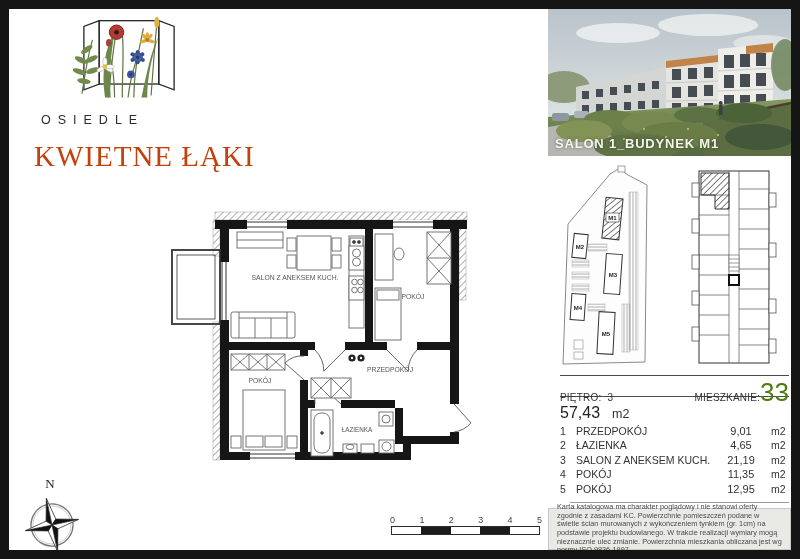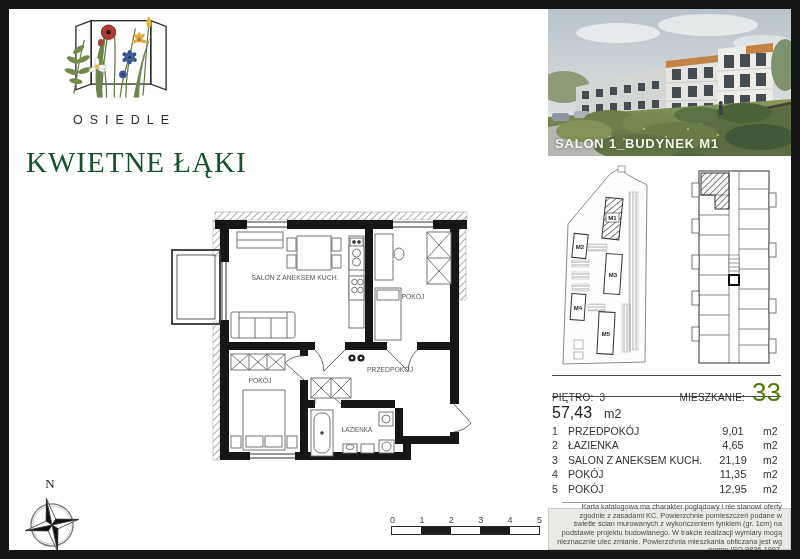--- a/index.html
+++ b/index.html
@@ -2,72 +2,72 @@
 <html><head>
 <meta charset="utf-8">
 <style>
   html,body{margin:0;padding:0;background:#ffffff;}
   .card{
     position:relative;width:800px;height:559px;box-sizing:border-box;
     border:9px solid #151515;background:#ffffff;overflow:hidden;
     font-family:"Liberation Sans",sans-serif;color:#333;
   }
   
-  .logo{position:absolute;left:17px;top:4px;width:190px;text-align:center;}
+  .logo{position:absolute;left:25px;top:4px;width:190px;}
   .logo svg{display:block;margin:0 auto;}
   .brand-sub{font-size:12.5px;letter-spacing:7px;color:#2b2b2b;margin-top:4px;padding-left:7px;}
-  .brand-name{font-family:"Liberation Serif",serif;font-size:29px;letter-spacing:1px;color:#14532d;margin-top:19px;white-space:nowrap;}
+  .brand-name{font-family:"Liberation Serif",serif;font-size:29px;letter-spacing:1px;color:#c2410c;margin-top:13px;white-space:nowrap;}
   
   .floorplan{position:absolute;left:156px;top:183px;}
   
   .compass{position:absolute;left:8px;top:466px;}
   .scalebar{position:absolute;left:381px;top:506px;width:152px;}
   .scalebar .ticks{display:flex;justify-content:space-between;font-size:9px;color:#444;height:11px;}
   .scalebar .bar{width:147px;height:7px;border:1px solid #2c2c2c;display:flex;margin-left:1px;}
   .scalebar .bar div{flex:1;}
   .seg-w{background:#ffffff;} .seg-b{background:#1c1c1c;}
   
   .panel{position:absolute;left:539px;top:0;width:243px;height:541px;}
   .photo{position:absolute;left:0;top:0;width:243px;height:147px;overflow:hidden;}
   .photo svg{display:block;}
   .photo .caption{
     position:absolute;left:7px;bottom:5px;font-size:13px;font-weight:bold;
     color:#f4f4ec;letter-spacing:0.8px;text-shadow:0 0 3px rgba(40,50,30,.55);white-space:nowrap;
   }
   .siteplan{position:absolute;left:0;top:153px;}
   .bldgplan{position:absolute;left:133px;top:150px;}
   
-  .details{position:absolute;left:4px;top:366px;width:229px;color:#333;}
+  .details{position:absolute;left:12px;top:366px;width:229px;color:#333;}
   .rule{border-top:1px solid #4a4a4a;}
   .rule-thin{border-top:1px solid #9a9a9a;margin-left:10px;}
   .row-head{display:flex;justify-content:space-between;align-items:baseline;height:20px;padding-top:3px;box-sizing:border-box;}
   .row-head .lft{font-size:10px;letter-spacing:.2px;}
   .row-head .lft b{font-weight:400;margin-left:6px;}
-  .row-head .rgt{display:flex;align-items:baseline;gap:7px;}
+  .row-head .rgt{display:flex;align-items:baseline;}
   .row-head .rgt .lab{font-size:10px;letter-spacing:.2px;}
   .row-head .rgt .big{font-size:26px;color:#4d7c0f;line-height:1;}
   .row-area{display:flex;justify-content:space-between;align-items:baseline;padding-top:7px;height:24px;box-sizing:border-box;}
   .row-area .lab{font-size:10.5px;letter-spacing:.2px;}
   .row-area .val{display:flex;align-items:baseline;gap:12px;}
   .row-area .num{font-size:16px;color:#222;}
   .row-area .unit{font-size:12.5px;}
   .rooms{margin-top:3px;}
   .room-row{display:grid;grid-template-columns:16px 1fr 44px 26px;font-size:10.5px;line-height:14.4px;}
   .room-row .no{color:#333;}
   .room-row .area{text-align:center;font-size:11px;}
   .room-row .unit{padding-left:8px;font-size:10.5px;}
   .balkon{display:grid;grid-template-columns:16px 1fr 44px 26px;margin-top:3px;height:17px;align-items:baseline;}
   .balkon .lab{grid-column:2;font-size:11px;letter-spacing:.3px;}
   .balkon .area{text-align:right;font-size:11.5px;}
   .balkon .unit{padding-left:8px;font-size:10.5px;} .mt6{margin-top:6px;}
   
   .disclaimer{
     position:absolute;left:0;bottom:0;width:243px;height:42px;box-sizing:border-box;
     background:#e9e9e6;border:1px solid #c9c9c6;
-    font-size:7.3px;line-height:8.6px;color:#4a4a4a;text-align:right;
+    font-size:7.3px;line-height:8.6px;color:#4a4a4a;text-align:left;
     padding:3px 8px;display:flex;align-items:center;
   }
 </style>
 </head>
 <body>
 
 <div class="card">
 
   <div class="logo">
     <svg width="130" height="96" viewBox="0 0 130 100">

